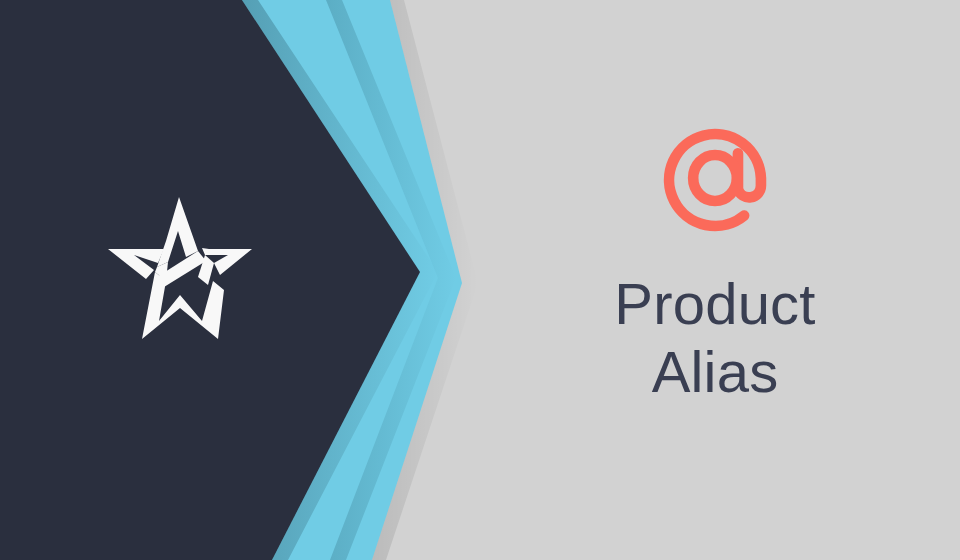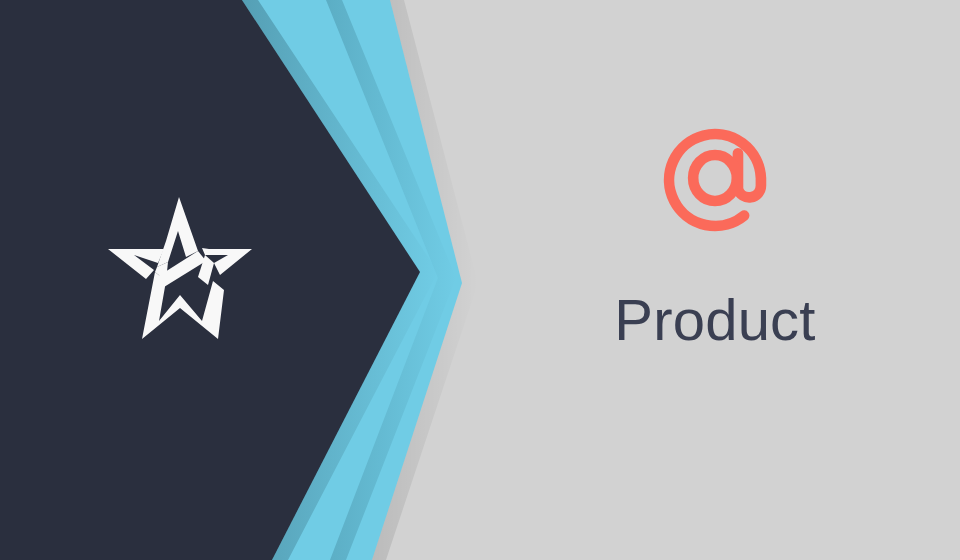--- a/index.html
+++ b/index.html
@@ -34,21 +34,21 @@
   }
   #at-wrap {
     margin-top: 118px;
     width: 120px;
     height: 120px;
     display: flex;
     align-items: center;
     justify-content: center;
   }
   #title-wrap {
-    margin-top: 48px;
+    margin-top: 32px;
     text-align: center;
     line-height: 1.18;
     color: #3a3f52;
     font-size: 58px;
     font-weight: 300;
     letter-spacing: 0.2px;
   }
   #title-wrap .tline { display: block; }
   #star-wrap {
     position: absolute;
@@ -136,17 +136,18 @@
                  L 91 57
                  A 10.5 10.5 0 0 1 70.5 60
                  L 70.5 28" fill="none" stroke="#fb6a5a" stroke-width="9.5" stroke-linecap="round" stroke-linejoin="round"></path>
 
         <ellipse cx="50" cy="50" rx="19.5" ry="20.5" fill="none" stroke="#fb6a5a" stroke-width="9.5"></ellipse>
       </svg>
     </div>
 
     <div id="title-wrap">
       <span class="tline">Product</span>
+      <span class="tline">Alias</span>
     </div>
 
   </div>
 
 </div>
 
 </body></html>

